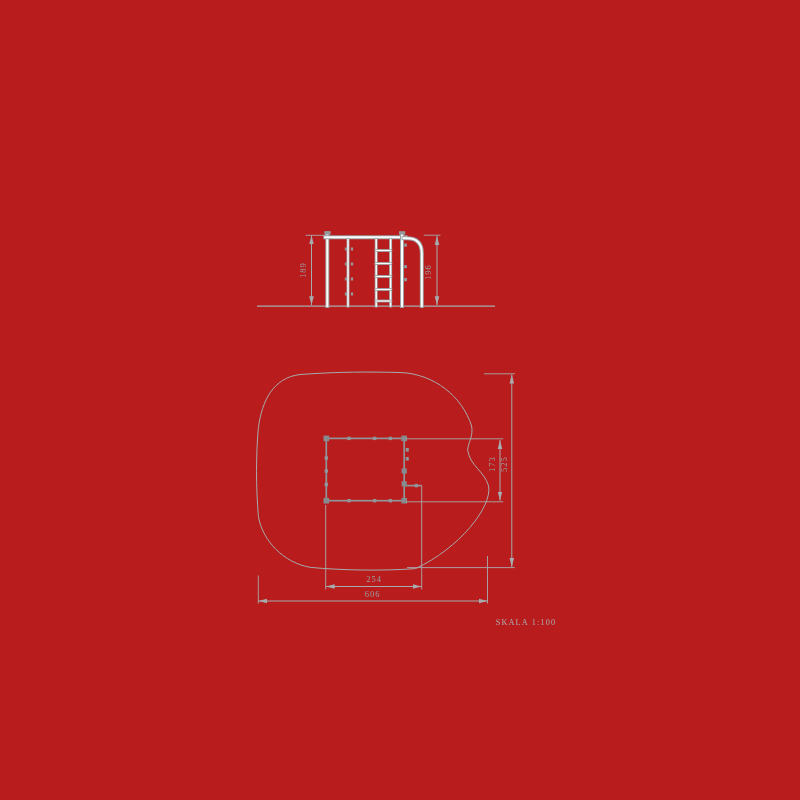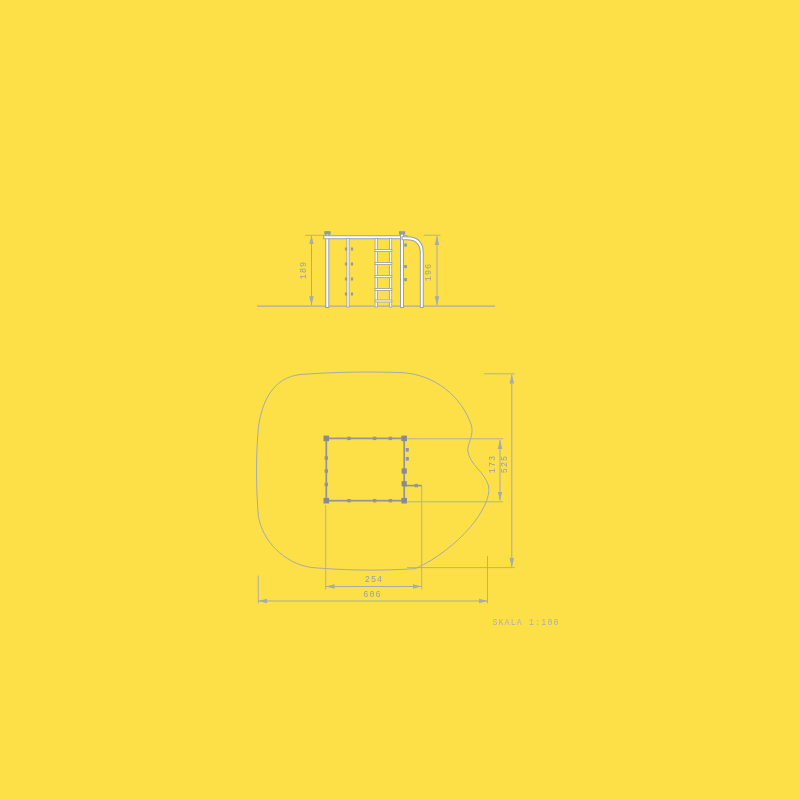--- a/index.html
+++ b/index.html
@@ -1,17 +1,17 @@
 <!DOCTYPE html>
 <html><head>
 <meta charset="utf-8">
 <style>
   html,body{margin:0;padding:0;background:#ffffff;}
-  .canvas{position:relative;width:800px;height:800px;background:#fde047;overflow:hidden;
-          font-family:Liberation Mono, monospace;}
+  .canvas{position:relative;width:800px;height:800px;background:#b91c1c;overflow:hidden;
+          font-family:Liberation Serif, serif;}
   svg{display:block;}
   
   .po4{stroke:#9aa0a3;stroke-width:4;fill:none;stroke-linecap:square;}
   .pi4{stroke:#ffffff;stroke-width:2;fill:none;stroke-linecap:square;}
   .po3{stroke:#9aa0a3;stroke-width:3;fill:none;stroke-linecap:square;}
   .pi3{stroke:#ffffff;stroke-width:1.4;fill:none;stroke-linecap:square;}
   .po2{stroke:#9aa0a3;stroke-width:2.8;fill:none;stroke-linecap:square;}
   .pi2{stroke:#ffffff;stroke-width:1.2;fill:none;stroke-linecap:square;}
   .dimline{fill:none;stroke-width:1;}
   .extline{fill:none;stroke-width:0.9;}

